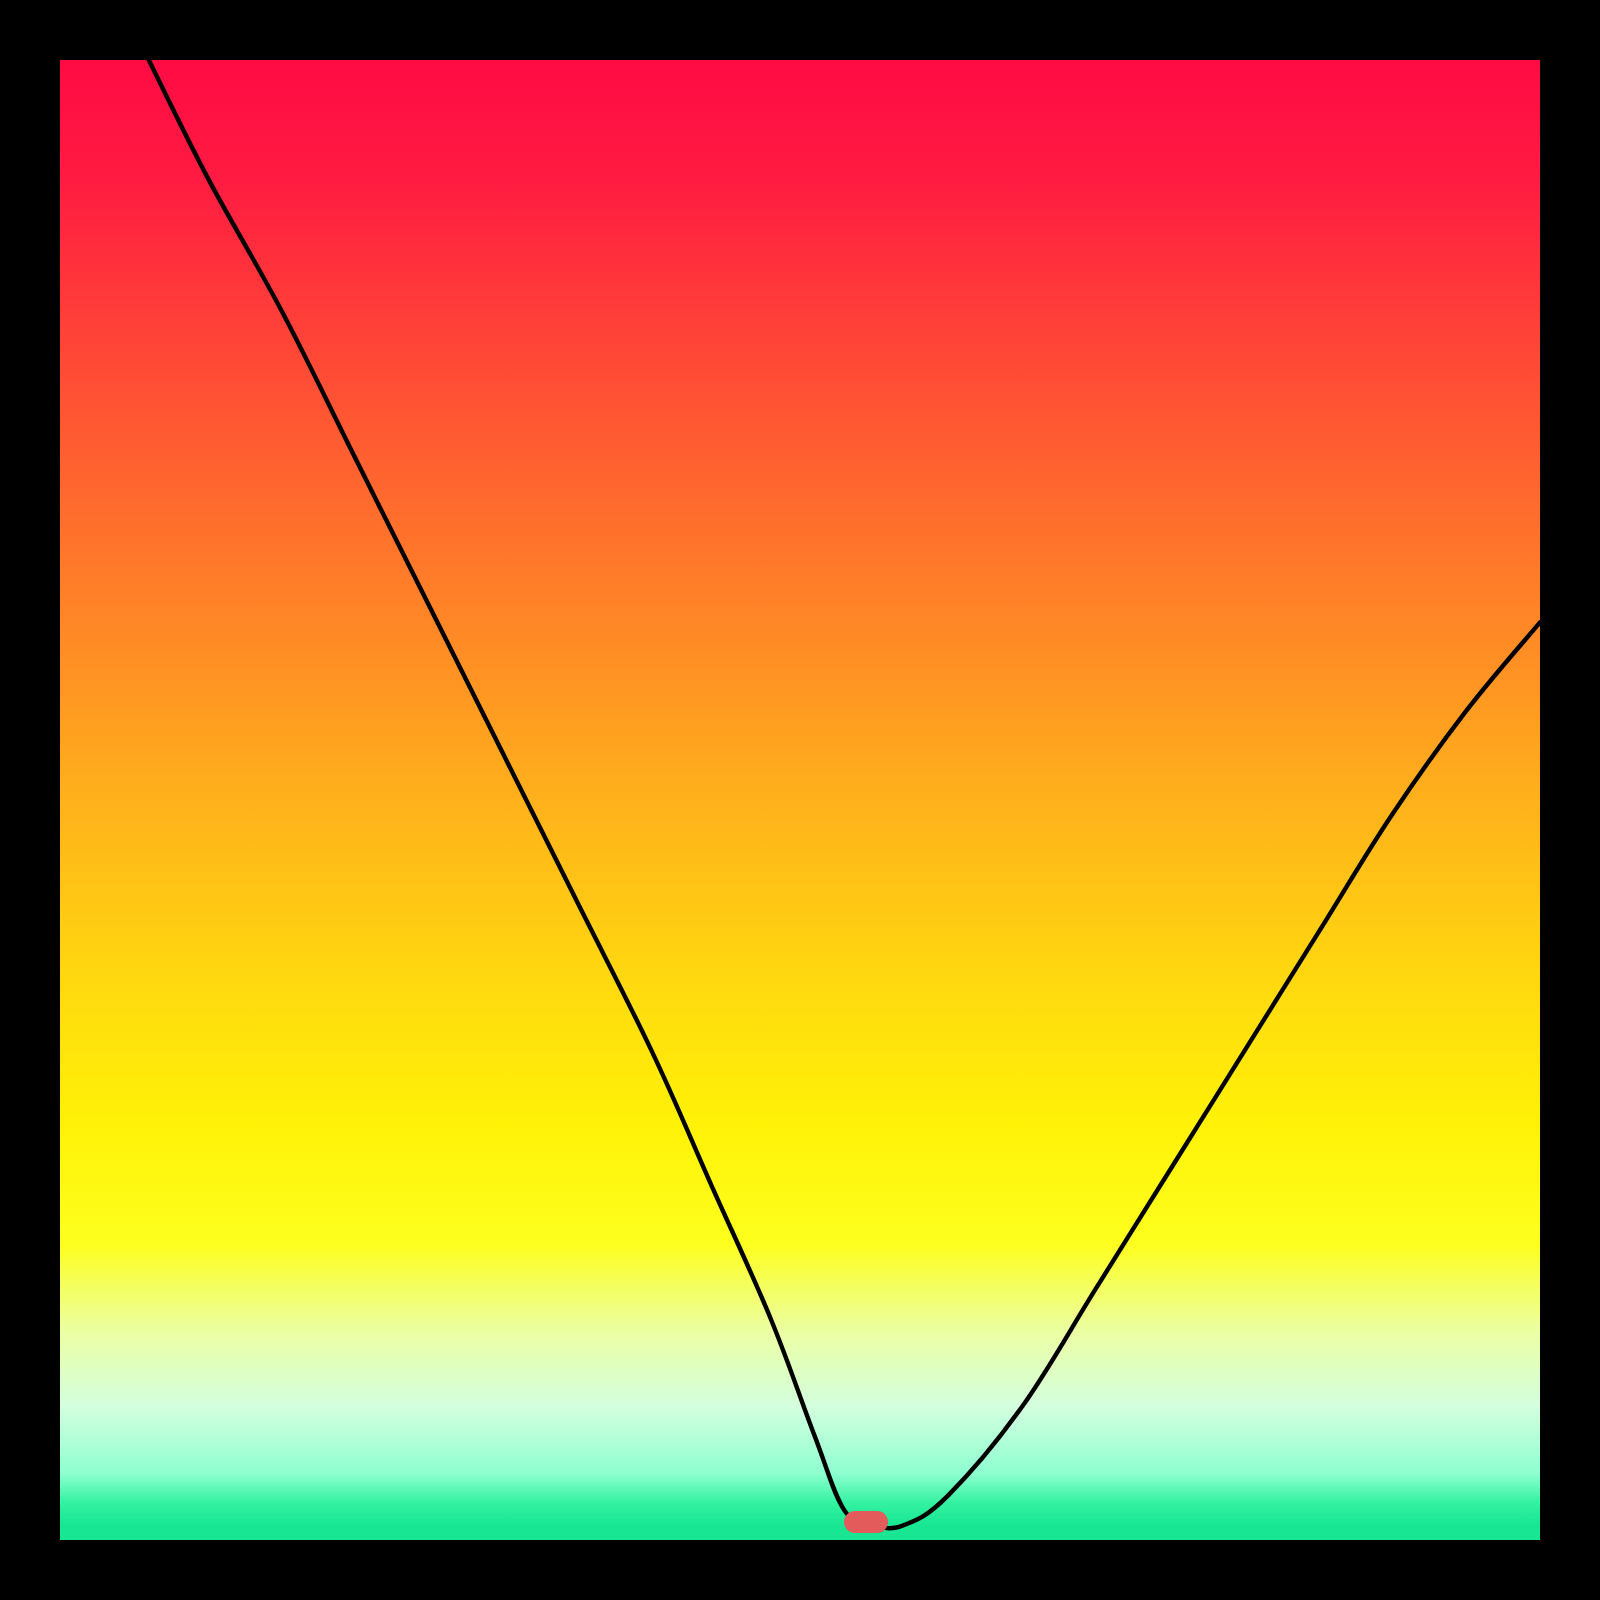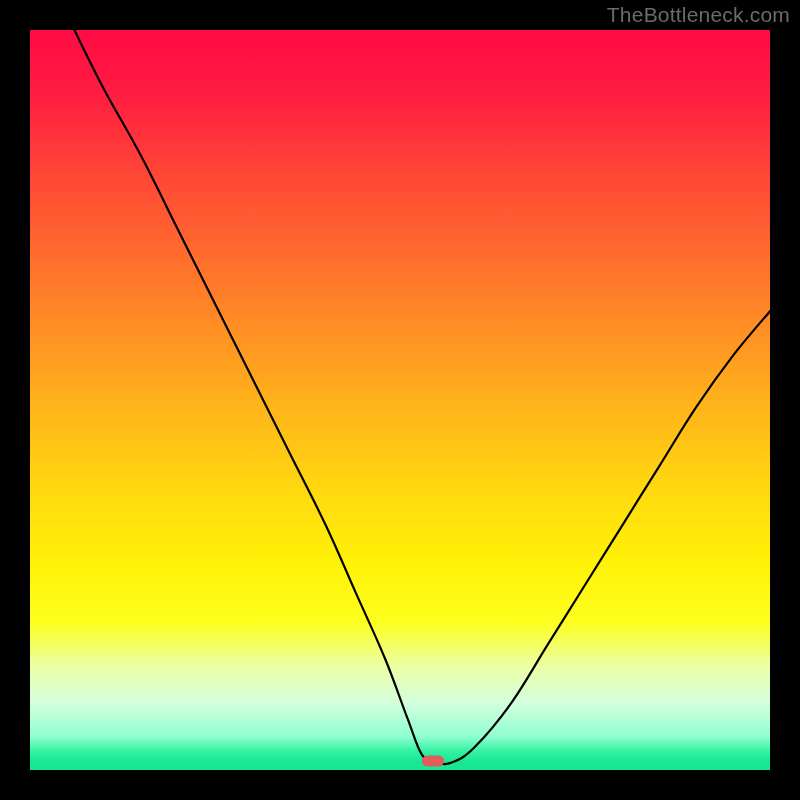--- a/index.html
+++ b/index.html
@@ -58,21 +58,20 @@
     border-radius: 6px;
     z-index: 3;
     transform: translate(-50%, -50%);
   }
 </style>
 </head>
 <body>
 
 <div class="frame">
 
-  <div class="watermark">TheBottleneck.com</div>
 
   <div class="plot-area">
 
     <svg class="gradient-bg" viewBox="0 0 740 740" preserveAspectRatio="none">
       <defs>
         <linearGradient id="bgGrad" x1="0" y1="0" x2="0" y2="1">
             <stop offset="0%" stop-color="#ff0b44"></stop>
             <stop offset="8%" stop-color="#ff1b41"></stop>
             <stop offset="20%" stop-color="#ff4836"></stop>
             <stop offset="35%" stop-color="#ff7c29"></stop>

